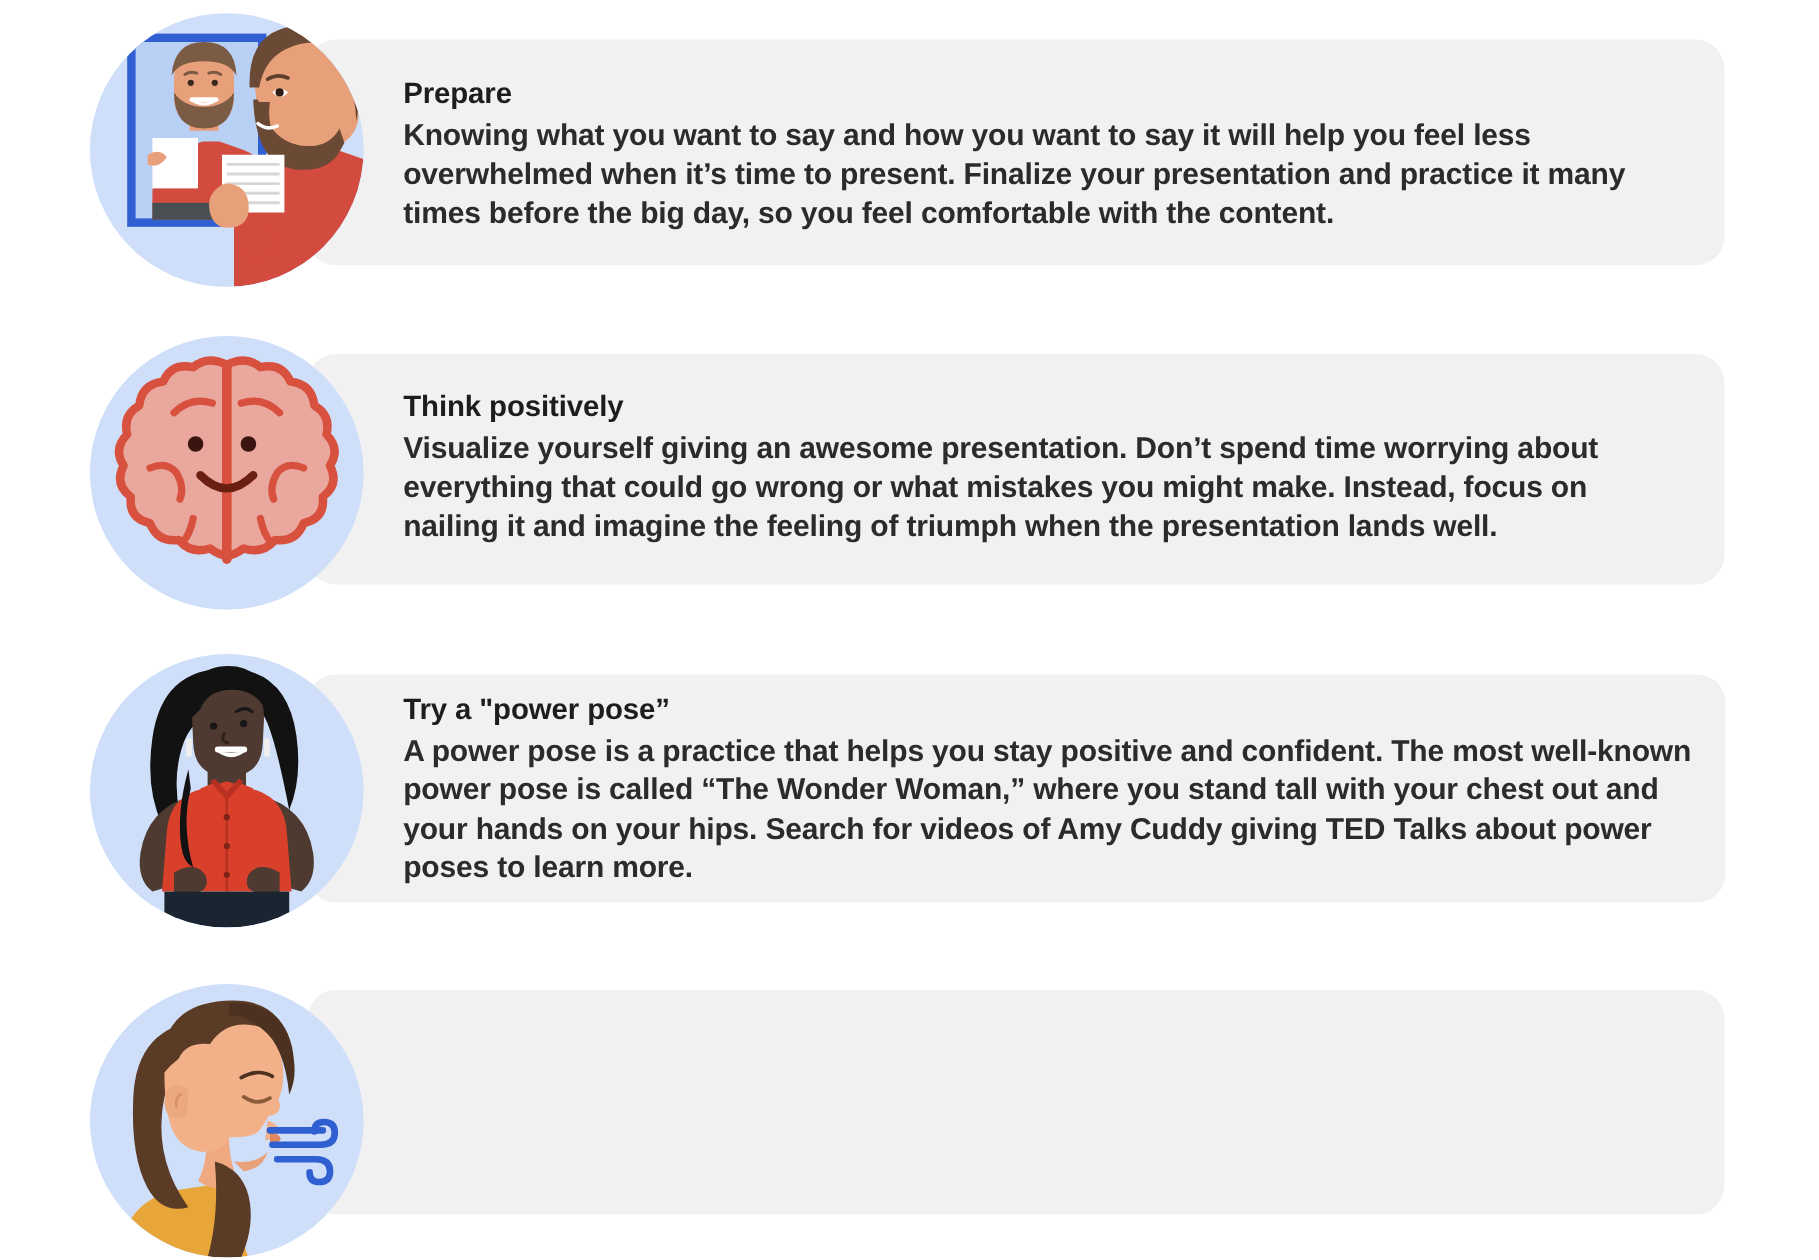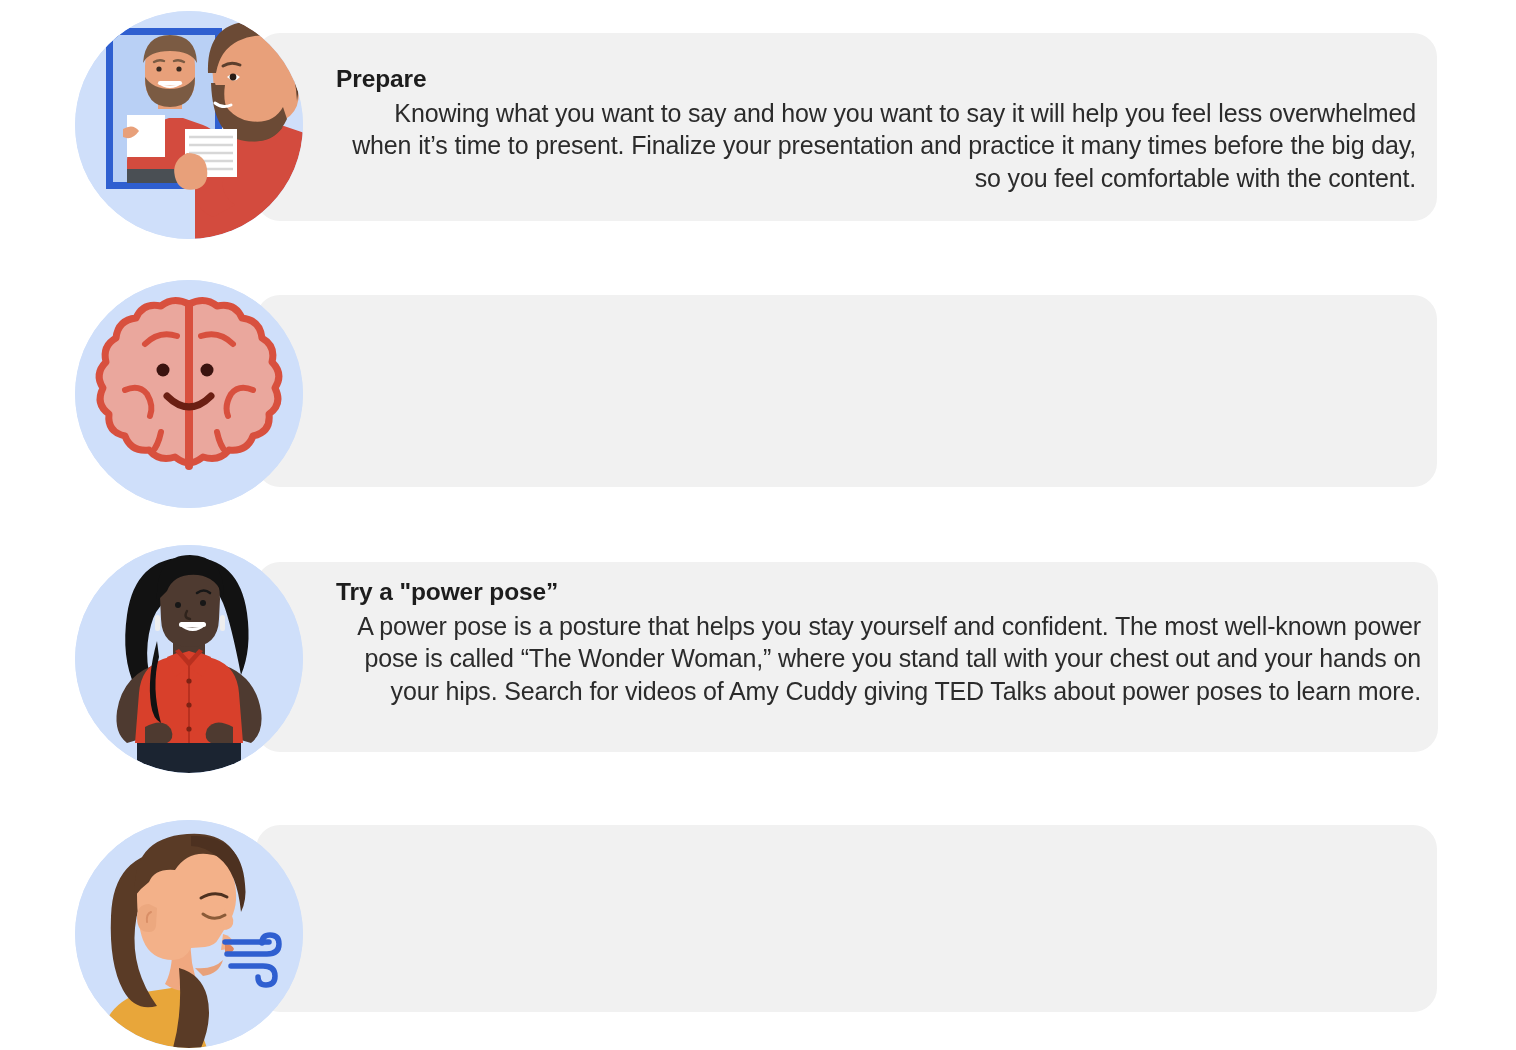--- a/index.html
+++ b/index.html
@@ -48,26 +48,25 @@
     font-weight: bold;
     line-height: 1.30;
     letter-spacing: -0.1px;
     color: #1d1d1d;
     margin: 0 0 2px 0;
     white-space: nowrap;
   }
 
   .tip-body {
     font-size: 25px;
-    font-weight: 400;
+    font-weight: 700;
     line-height: 1.295;
     letter-spacing: -0.15px;
     color: #2b2b2b;
     margin: 0;
-    text-align: right;
   }
 
   
   .tip-figure {
     position: absolute;
     border-radius: 50%;
     background: #cfdffa;
     overflow: hidden;
   }
   .tip-figure svg { display: block; }
@@ -202,20 +201,22 @@
           <path d="M142 152 q3 14 9 20" stroke="#d8503e" stroke-width="6" fill="none" stroke-linecap="round"></path>
 
           <circle cx="88" cy="90" r="6.5" fill="#3b1410"></circle>
           <circle cx="132" cy="90" r="6.5" fill="#3b1410"></circle>
           <path d="M92 116 q22 22 44 0" stroke="#6b1f13" stroke-width="7" fill="none" stroke-linecap="round"></path>
         </g>
       </svg>
     </div>
 
     <div class="tip-text">
+      <h2 class="tip-title">Think positively</h2>
+      <p class="tip-body">Visualize yourself giving an awesome presentation. Don’t spend time worrying about everything that could go wrong or what mistakes you might make. Instead, focus on nailing it and imagine the feeling of triumph when the presentation lands well.</p>
     </div>
   </div>
 
   <div class="tip-row" id="row-3">
     <div class="tip-card"></div>
 
     <div class="tip-figure">
       <svg width="228" height="228" viewBox="0 0 228 228" xmlns="http://www.w3.org/2000/svg">
         <defs>
             <clipPath id="c3">
@@ -265,21 +266,21 @@
 
           <path d="M82 96 q-10 36 -6 64 q2 14 10 18 q-10 -36 -2 -66 z" fill="#121212"></path>
 
           <rect x="62" y="198" width="104" height="30" fill="#1b2431"></rect>
         </g>
       </svg>
     </div>
 
     <div class="tip-text">
       <h2 class="tip-title">Try a "power pose”</h2>
-      <p class="tip-body">A power pose is a posture that helps you stay yourself and confident. The most well-known power pose is called “The Wonder Woman,” where you stand tall with your chest out and your hands on your hips. Search for videos of Amy Cuddy giving TED Talks about power poses to learn more.</p>
+      <p class="tip-body">A power pose is a practice that helps you stay positive and confident. The most well-known power pose is called “The Wonder Woman,” where you stand tall with your chest out and your hands on your hips. Search for videos of Amy Cuddy giving TED Talks about power poses to learn more.</p>
     </div>
   </div>
 
   <div class="tip-row" id="row-4">
     <div class="tip-card"></div>
 
     <div class="tip-figure">
       <svg width="228" height="228" viewBox="0 0 228 228" xmlns="http://www.w3.org/2000/svg">
         <defs>
             <clipPath id="c4">

